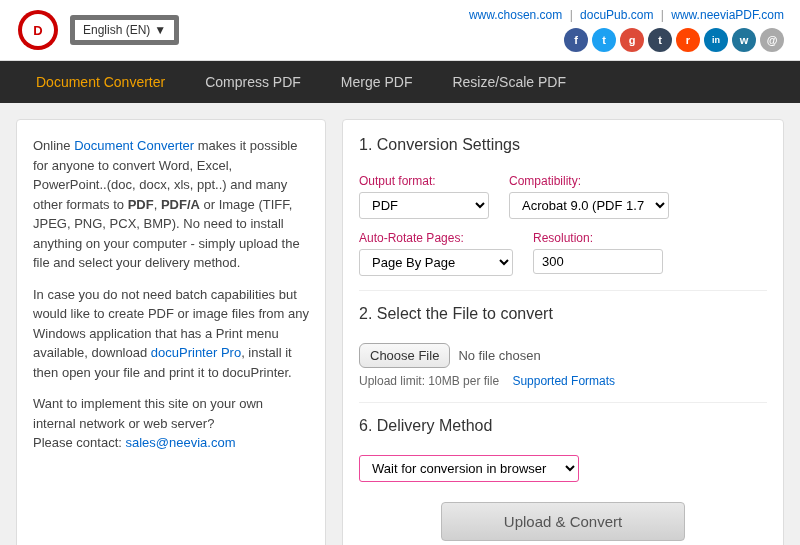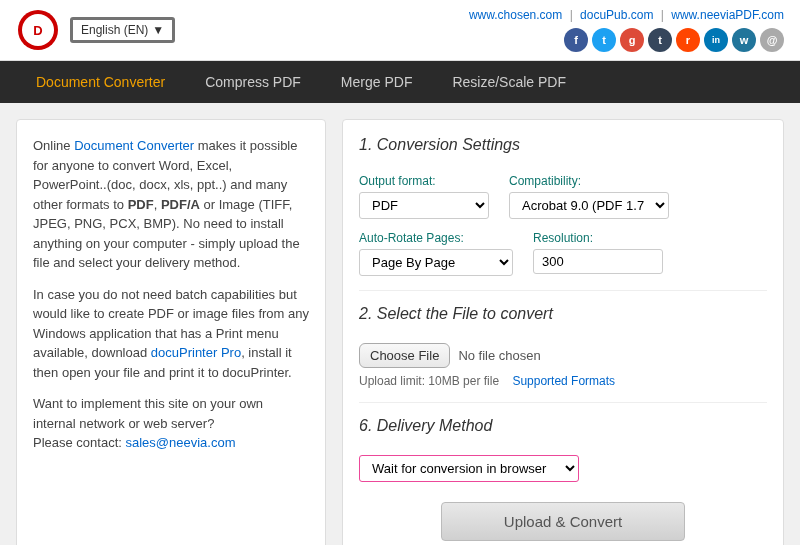--- a/index.html
+++ b/index.html
@@ -15,21 +15,21 @@
       border-bottom: 1px solid #ddd;
     }
     .logo-area { display: flex; align-items: center; gap: 10px; }
     .logo-text { display: flex; flex-direction: column; }
     .logo-docupub { font-size: 24px; font-weight: bold; color: #333; letter-spacing: 1px; }
     .logo-docupub span { color: #c00; }
     .logo-subtitle { font-size: 9px; color: #666; letter-spacing: 1px; text-transform: uppercase; }
 
     .lang-selector {
       display: flex; align-items: center;
-      border: 3px solid #737373; border-radius: 3px; padding: 3px 8px;
+      border: 5px solid #737373; border-radius: 3px; padding: 3px 8px;
       background: #fff; font-size: 12px; cursor: pointer;
       gap: 4px;
     }
 
     .header-right { text-align: right; }
     .header-links { font-size: 12px; color: #666; margin-bottom: 6px; }
     .header-links a { color: #0066cc; text-decoration: none; }
     .header-links span { color: #999; margin: 0 4px; }
     .social-icons { display: flex; gap: 4px; justify-content: flex-end; }
     .social-icon {
@@ -81,26 +81,26 @@
     .right-panel {
       flex: 1;
       background: #fff;
       border: 1px solid #ddd;
       border-radius: 4px;
       padding: 16px;
     }
 
     .section-title {
       font-size: 16px; font-weight: normal; color: #333;
-      margin-bottom: 14px; padding-bottom: 6px; font-style: italic;
+      margin-bottom: 14px; padding-bottom: 6px;
     }
 
     .form-row { display: flex; gap: 20px; margin-bottom: 12px; }
     .form-group { display: flex; flex-direction: column; gap: 4px; }
-    .form-label { font-size: 12px; color: #0f766e; }
+    .form-label { font-size: 12px; color: #be185d; }
 
     .form-select {
       border: 1px solid #ccc; border-radius: 3px;
       padding: 4px 8px; font-size: 13px;
       background: #fff; cursor: pointer;
       appearance: auto;
     }
     .form-select-wide { width: 130px; }
     .form-select-compat { width: 160px; }
     .form-select-autorotate { width: 154px; }

